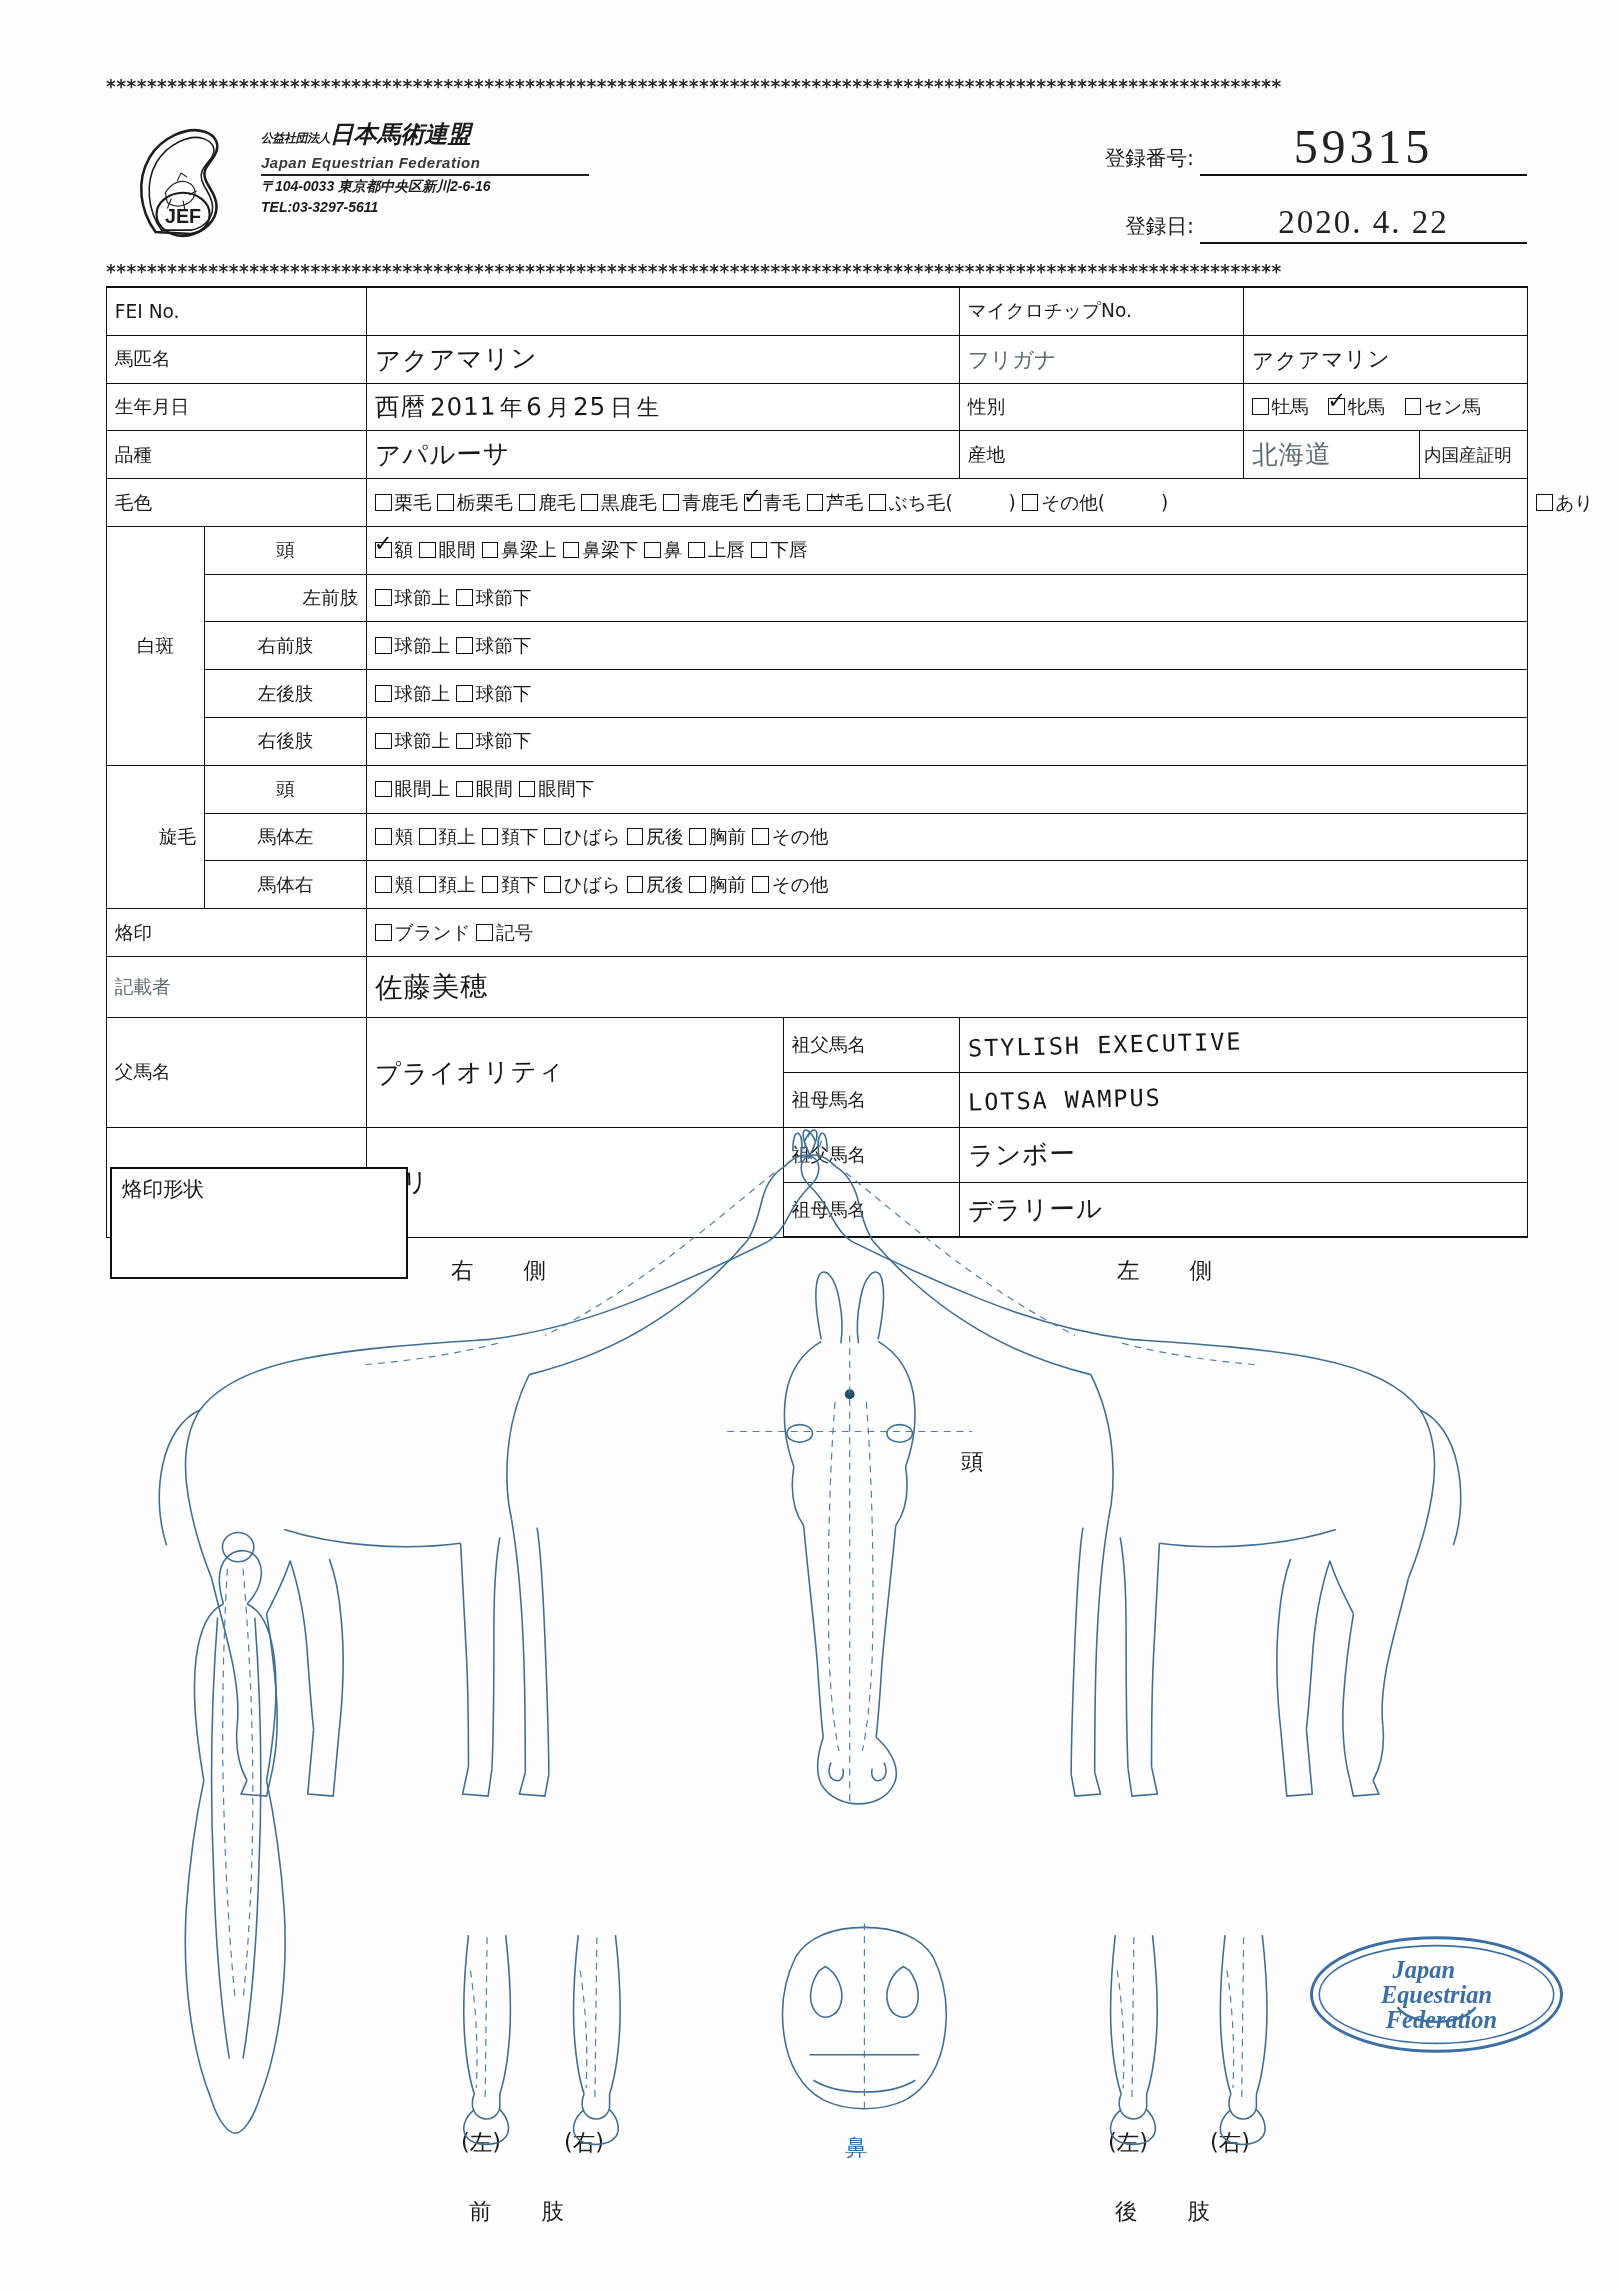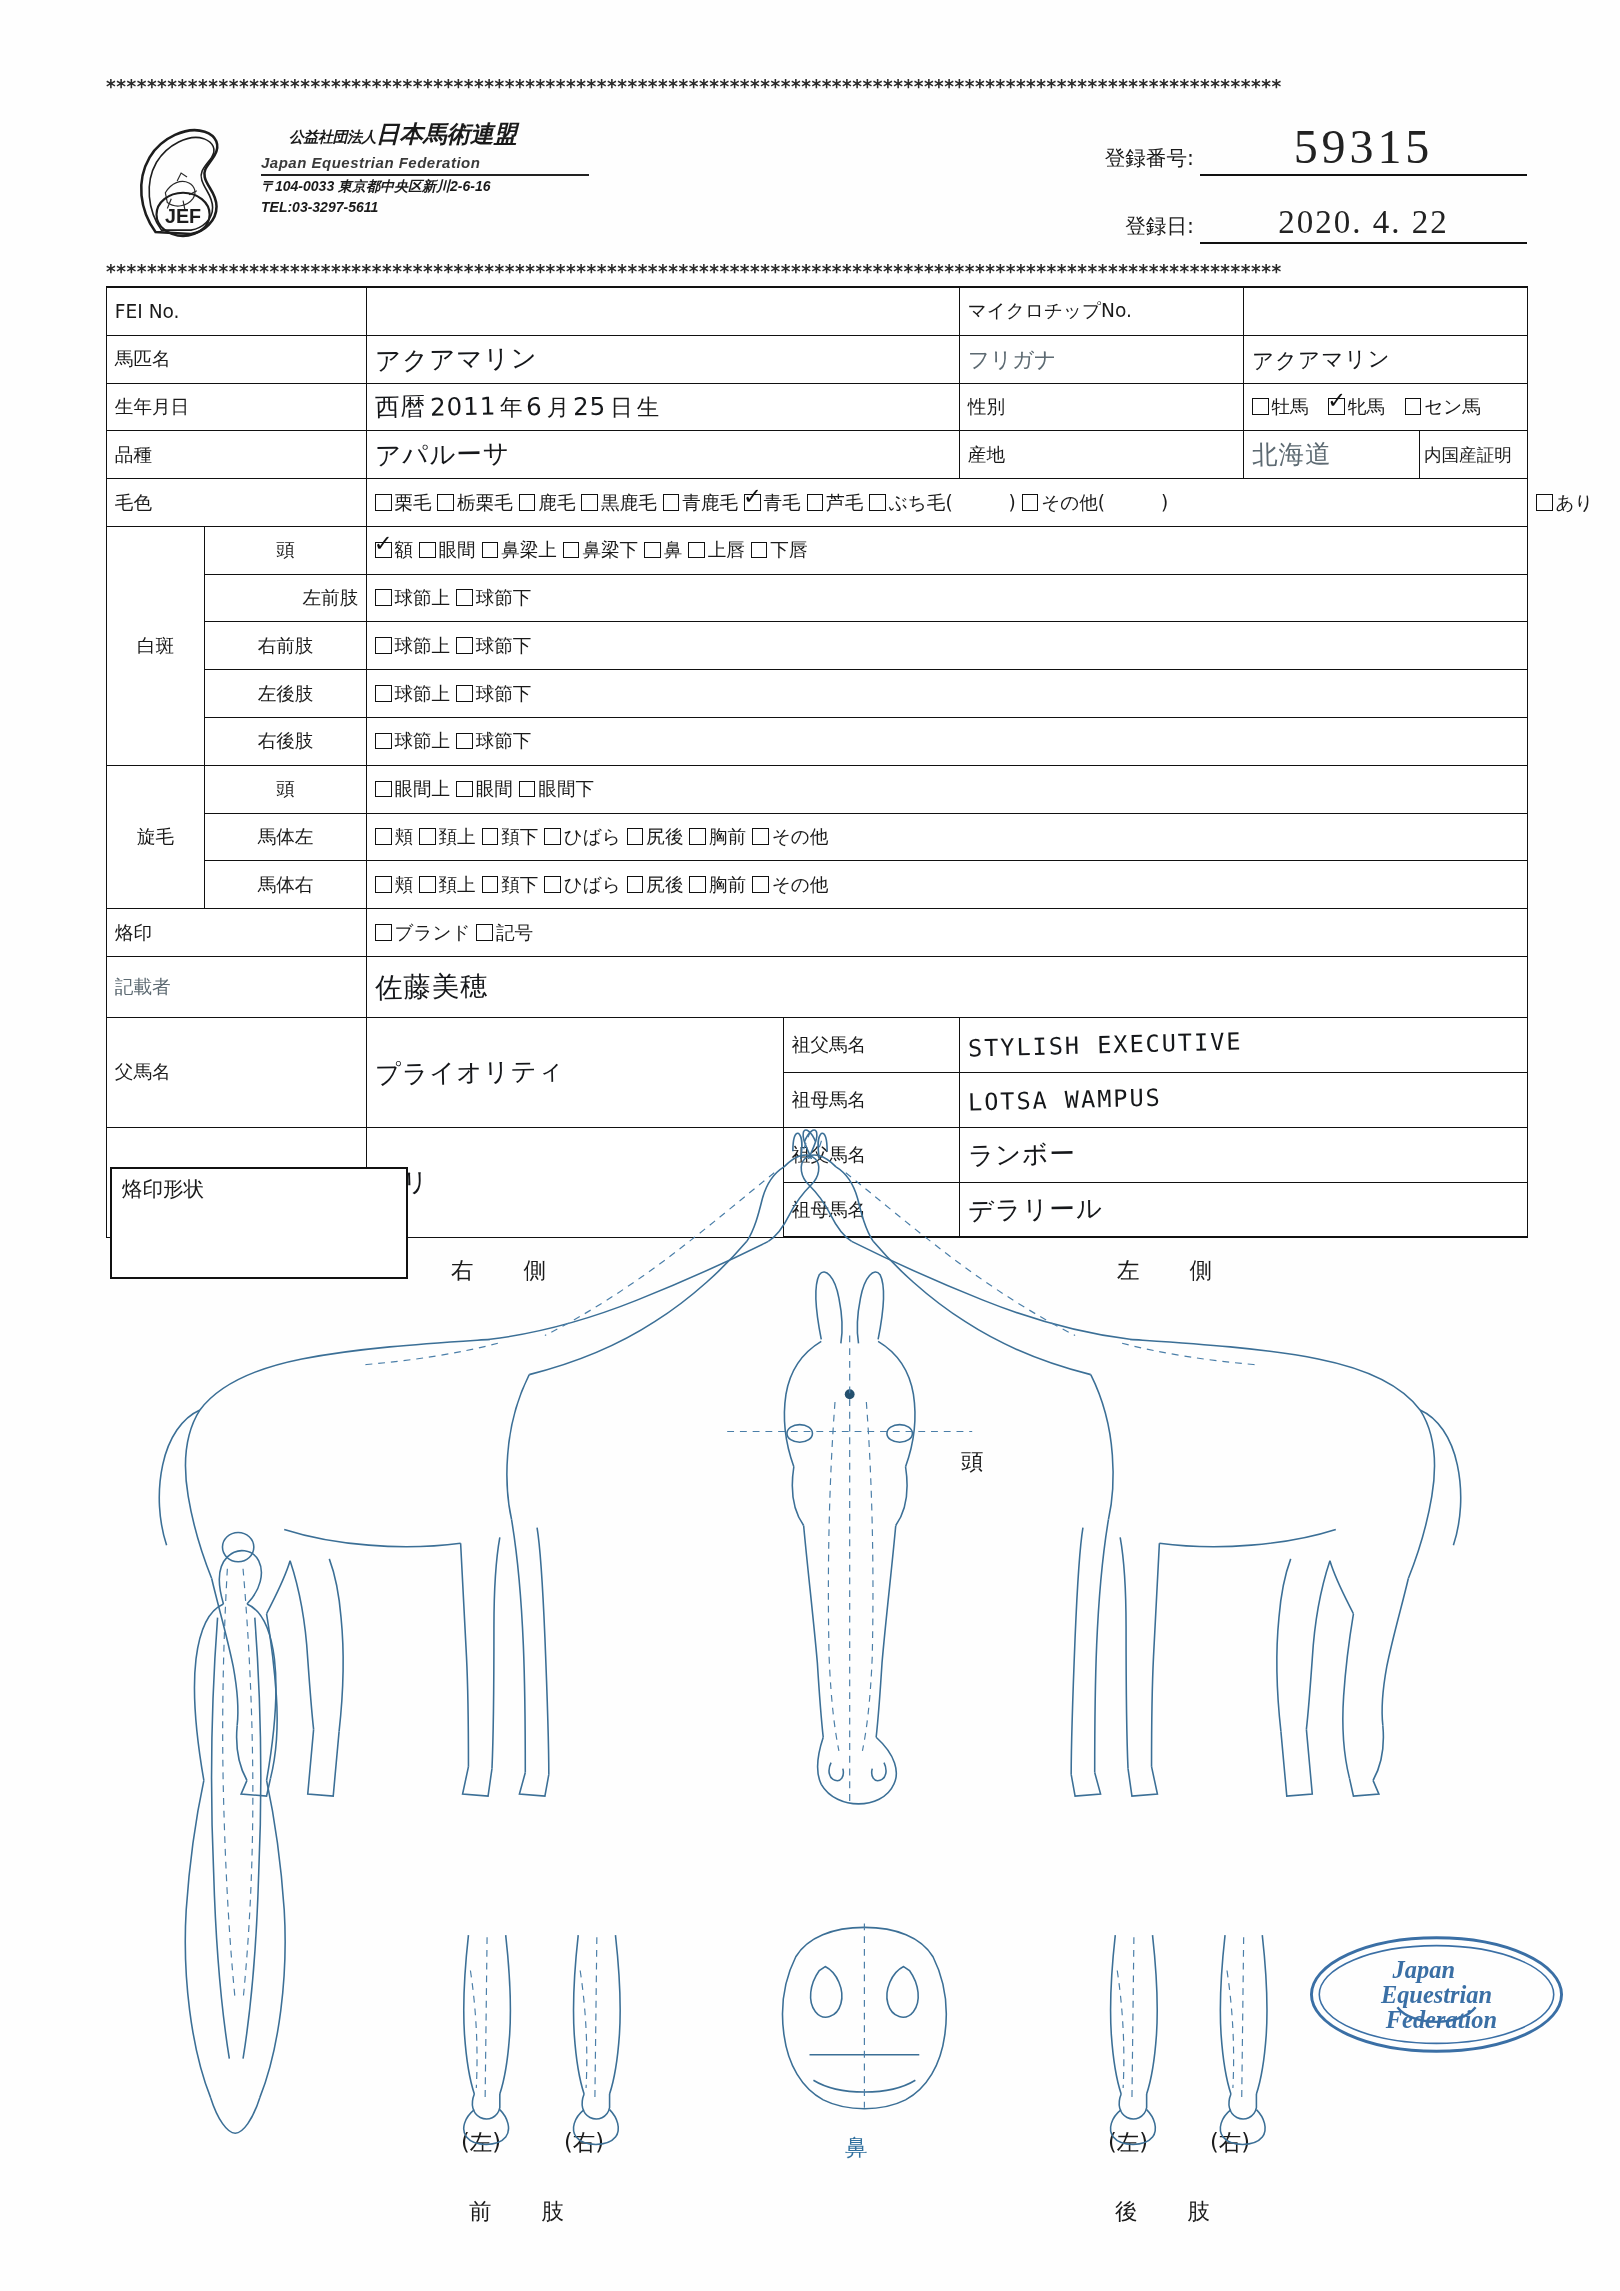--- a/index.html
+++ b/index.html
@@ -26,21 +26,21 @@
 
   .jef-logo{position:absolute;left:19.6px;top:7.8px;width:123px;height:123px;}
   .jef-logo svg{width:100%;height:100%;}
 
   .org-block{position:absolute;left:155px;top:9.8px;width:353px;}
   .org-jp{
     font-family:"DejaVu Sans",sans-serif;
     font-size:14.7px;font-weight:bold;font-style:italic;
     letter-spacing:-0.5px;white-space:nowrap;
   }
-  .org-jp .small{font-size:15px;margin-left:28px;}
+  .org-jp .small{font-size:12px;}
   .org-jp .big{font-size:23.5px;letter-spacing:0px;}
   .org-en{
     font-family:"Liberation Sans",sans-serif;
     font-size:15px;font-style:italic;font-weight:bold;
     letter-spacing:0.5px;color:#3a3a3a;margin-top:3.9px;
     white-space:nowrap;
   }
   .org-rule{border-top:2px solid #222;margin-top:2.9px;width:328px;}
   .org-addr{
     font-family:"Liberation Sans",sans-serif;
@@ -304,21 +304,21 @@
     <tr>
       <td class="lbl2" colspan="2" style="text-align:center">左後肢</td>
       <td class="val" colspan="5"><span class="optrow"><span class="opt tight"><span class="cb"><span class="box"></span></span><span>球節上</span></span><span class="opt tight"><span class="cb"><span class="box"></span></span><span>球節下</span></span></span></td>
     </tr>
     <tr>
       <td class="lbl2" colspan="2" style="text-align:center">右後肢</td>
       <td class="val" colspan="5"><span class="optrow"><span class="opt tight"><span class="cb"><span class="box"></span></span><span>球節上</span></span><span class="opt tight"><span class="cb"><span class="box"></span></span><span>球節下</span></span></span></td>
     </tr>
 
     <tr>
-      <td class="lbl" rowspan="3" style="text-align:center">旋毛</td>
+      <td class="lbl" rowspan="3" style="text-align:right">旋毛</td>
       <td class="lbl2" colspan="2" style="text-align:center">頭</td>
       <td class="val" colspan="5"><span class="optrow"><span class="opt tight"><span class="cb"><span class="box"></span></span><span>眼間上</span></span><span class="opt tight"><span class="cb"><span class="box"></span></span><span>眼間</span></span><span class="opt tight"><span class="cb"><span class="box"></span></span><span>眼間下</span></span></span></td>
     </tr>
     <tr>
       <td class="lbl2" colspan="2" style="text-align:center">馬体左</td>
       <td class="val" colspan="5"><span class="optrow"><span class="opt tight"><span class="cb"><span class="box"></span></span><span>頬</span></span><span class="opt tight"><span class="cb"><span class="box"></span></span><span>頚上</span></span><span class="opt tight"><span class="cb"><span class="box"></span></span><span>頚下</span></span><span class="opt tight"><span class="cb"><span class="box"></span></span><span>ひばら</span></span><span class="opt tight"><span class="cb"><span class="box"></span></span><span>尻後</span></span><span class="opt tight"><span class="cb"><span class="box"></span></span><span>胸前</span></span><span class="opt tight"><span class="cb"><span class="box"></span></span><span>その他</span></span></span></td>
     </tr>
     <tr>
       <td class="lbl2" colspan="2" style="text-align:center">馬体右</td>
       <td class="val" colspan="5"><span class="optrow"><span class="opt tight"><span class="cb"><span class="box"></span></span><span>頬</span></span><span class="opt tight"><span class="cb"><span class="box"></span></span><span>頚上</span></span><span class="opt tight"><span class="cb"><span class="box"></span></span><span>頚下</span></span><span class="opt tight"><span class="cb"><span class="box"></span></span><span>ひばら</span></span><span class="opt tight"><span class="cb"><span class="box"></span></span><span>尻後</span></span><span class="opt tight"><span class="cb"><span class="box"></span></span><span>胸前</span></span><span class="opt tight"><span class="cb"><span class="box"></span></span><span>その他</span></span></span></td>

